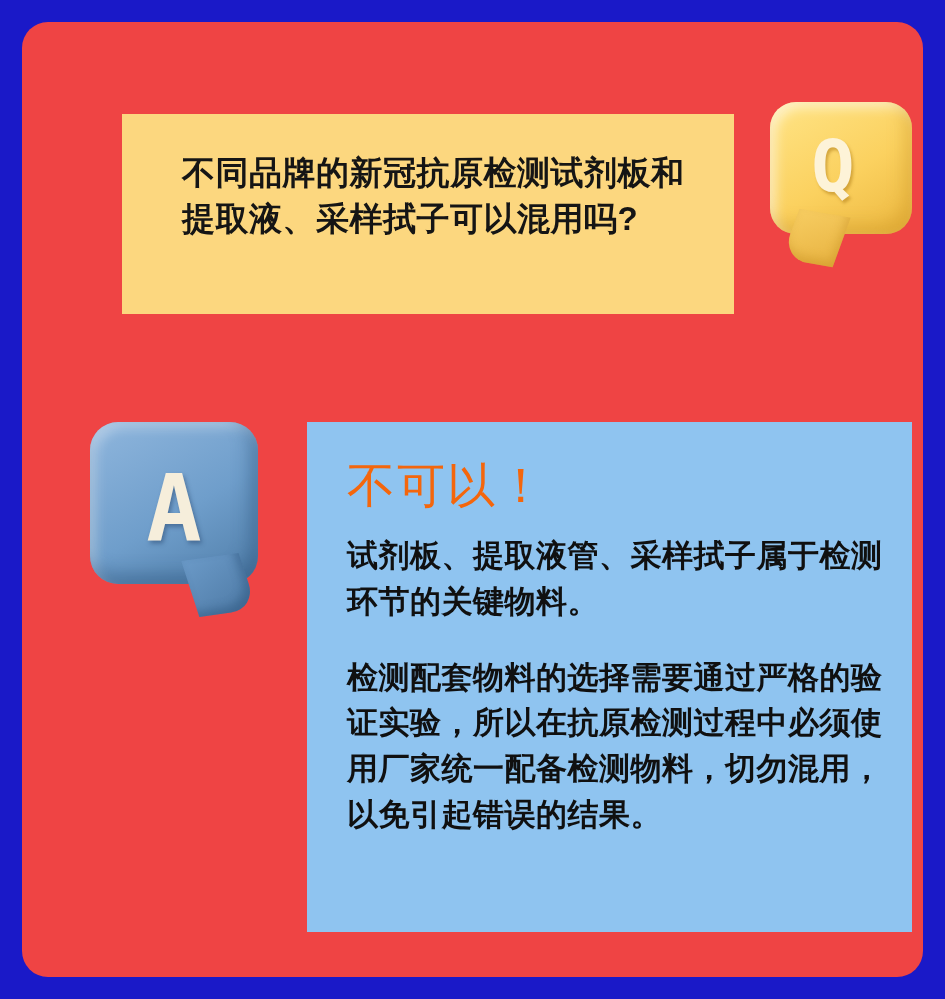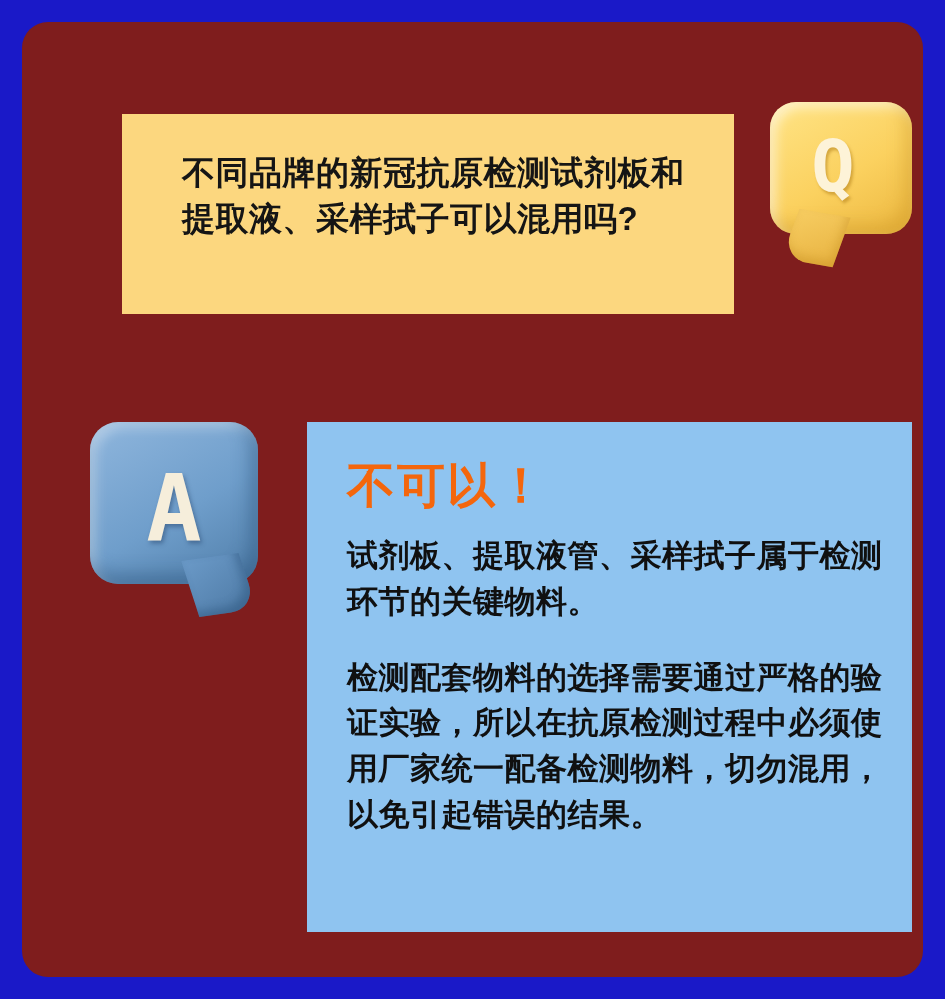--- a/index.html
+++ b/index.html
@@ -20,21 +20,21 @@
     height: 999px;
     background: #1a19c8;
     box-sizing: border-box;
     padding: 22px;
   }
 
   .card {
     position: relative;
     width: 100%;
     height: 100%;
-    background: #7f1d1d;
+    background: #ef4444;
     border-radius: 26px;
     box-sizing: border-box;
     overflow: hidden;
   }
 
   
   .question-row {
     position: absolute;
     left: 100px;
     top: 72px;
@@ -167,21 +167,21 @@
     top: 20px;
     width: 605px;
     min-height: 510px;
     background: #8fc4f0;
     box-sizing: border-box;
     padding: 38px 26px 34px 40px;
   }
 
   .answer-headline {
     font-size: 48px;
-    font-weight: bold;
+    font-weight: normal;
     color: #f4660c;
     letter-spacing: 2px;
     margin: 0 0 22px 0;
     line-height: 1.1;
   }
 
   .answer-para {
     font-size: 31px;
     line-height: 1.48;
     color: #101010;

